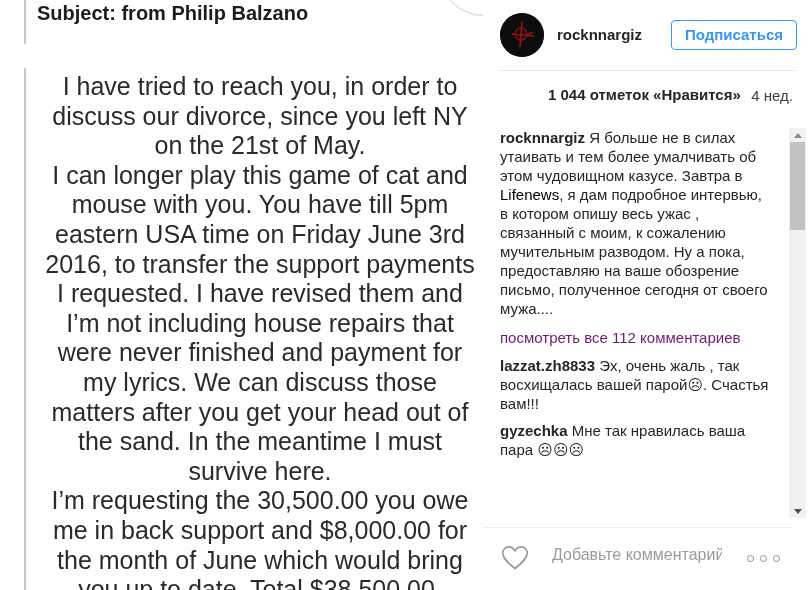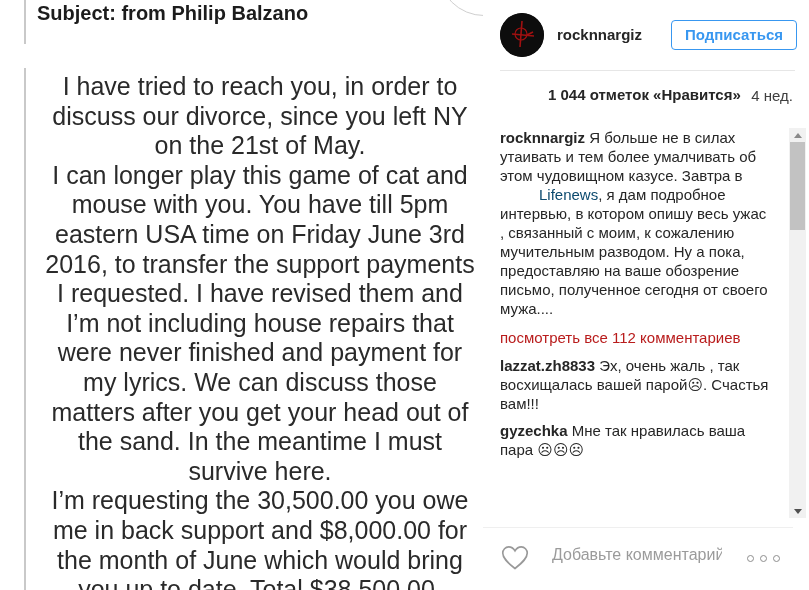--- a/index.html
+++ b/index.html
@@ -30,22 +30,22 @@
   .hdr-divider { position:absolute; left:17px; right:14px; top:70px; height:1px; background:#e6e6e6; }
 
   .likes-row { position:absolute; left:17px; right:16px; top:86px; height:20px;margin-left:48px; }
   .likes-text { font-size:15px; font-weight:700; color:#262626; }
   .timestamp { position:absolute; right:0; top:1px; font-size:15px; color:#404040; font-weight:400; }
 
   .comments-area { position:absolute; left:17px; top:124px; width:272px; height:398px; overflow:hidden;
                    font-size:15px; line-height:19px; color:#262626; }
   .caption-block { margin-top:4px; margin-bottom:10px; }
   .uname { font-weight:600; color:#262626; }
-  .cap-link { color:#0c4a6e;margin-left:39px; }
-  .view-all { color:#b91c1c; margin-bottom:9px; }
+  .cap-link { color:#000000; }
+  .view-all { color:#701a75; margin-bottom:9px; }
   .comment { margin-bottom:8px; }
 
   
   .scrollbar { position:absolute; left:306px; top:128px; width:17px; height:390px; background:#f1f1f1; }
   .sb-arrow { position:absolute; left:0; width:17px; height:14px; display:flex; align-items:center; justify-content:center; }
   .sb-arrow.up { top:0; }
   .sb-arrow.down { bottom:0; }
   .tri-up { width:0; height:0; border-left:4px solid transparent; border-right:4px solid transparent; border-bottom:5px solid #8a8a8a; }
   .tri-down { width:0; height:0; border-left:4px solid transparent; border-right:4px solid transparent; border-top:5px solid #505050; }
   .sb-thumb { position:absolute; left:1px; top:14px; width:15px; height:88px; background:#c2c2c2; }

